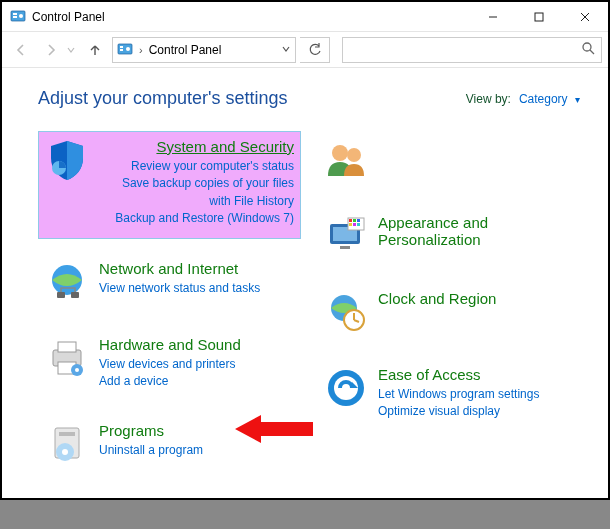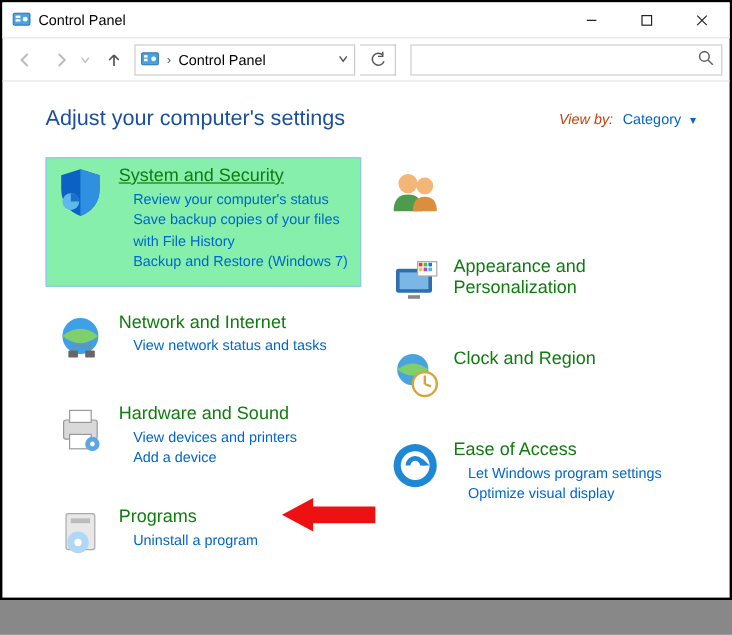--- a/index.html
+++ b/index.html
@@ -125,21 +125,21 @@
   .heading-row {
     display: flex;
     align-items: center;
     margin-bottom: 22px;
   }
   .heading {
     font-size: 18px;
     color: #1b4f9e;
   }
   .heading-row .grow { flex:1; }
-  .viewby-label { font-size: 12px; color: #c2410c; margin-right: 8px; font-style: italic; }
+  .viewby-label { font-size: 12px; color: #14532d; margin-right: 8px; }
   .viewby-value { font-size: 12px; color: #0066cc; }
   .viewby-caret { color: #0066cc; margin-left: 4px; font-size: 10px; }
   
   .cats {
     display: flex;
     gap: 16px;
   }
   .col {
     flex: 1;
     display: flex;
@@ -147,42 +147,42 @@
     gap: 14px;
   }
   .cat {
     display: flex;
     gap: 10px;
     padding: 6px 6px 10px 6px;
     border: 1px solid transparent;
     position: relative;
   }
   .cat.selected {
-    background: #86efac;
+    background: #f0abfc;
     border: 1px solid #8fc9e8;
+    text-align: right;
   }
   .cat .icon {
     width: 44px;
     height: 44px;
     flex-shrink: 0;
     display: flex;
   }
   .cat .body { flex: 1; }
   .cat .title {
     font-size: 15px;
     color: #107c10;
     margin-bottom: 3px;
   }
   .cat.selected .title { text-decoration: underline; }
   .cat .link {
     font-size: 12px;
     color: #0066cc;
     line-height: 1.45;
     display: block;
-    margin-left: 12px;
   }
   
   .arrow-annot {
     position: absolute;
     pointer-events: none;
   }
 </style>
 </head>
 <body>
 

